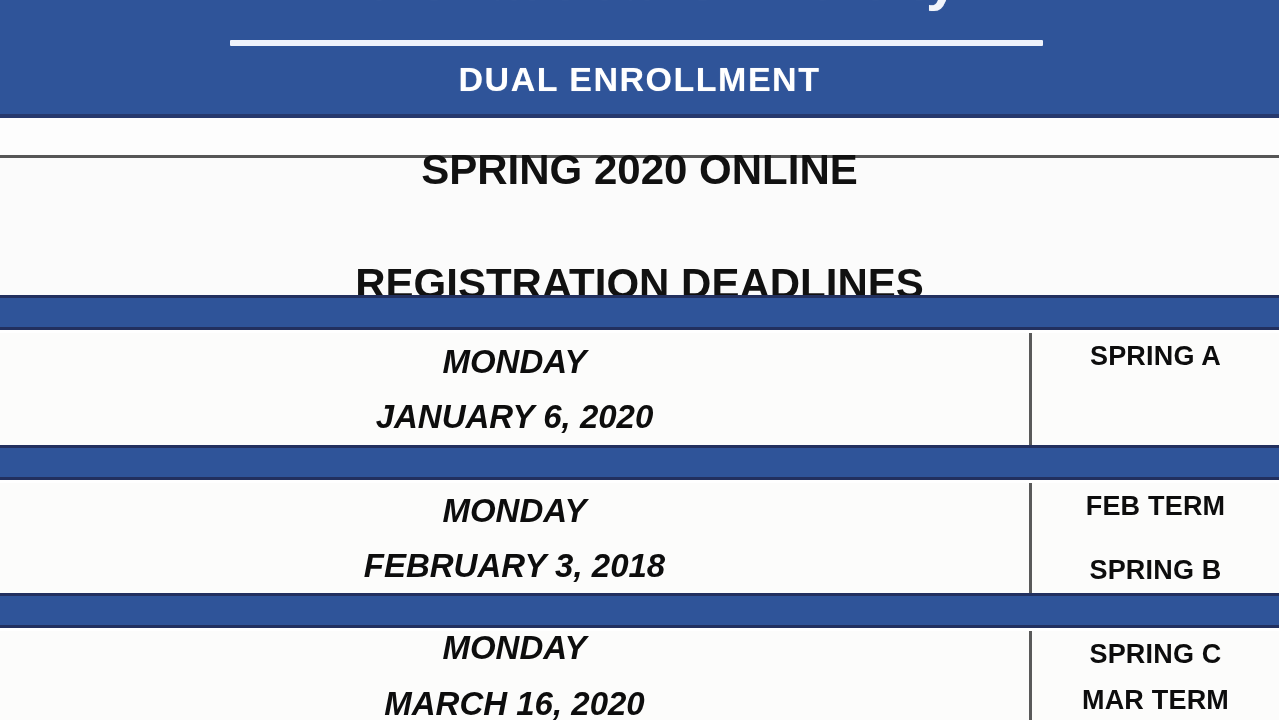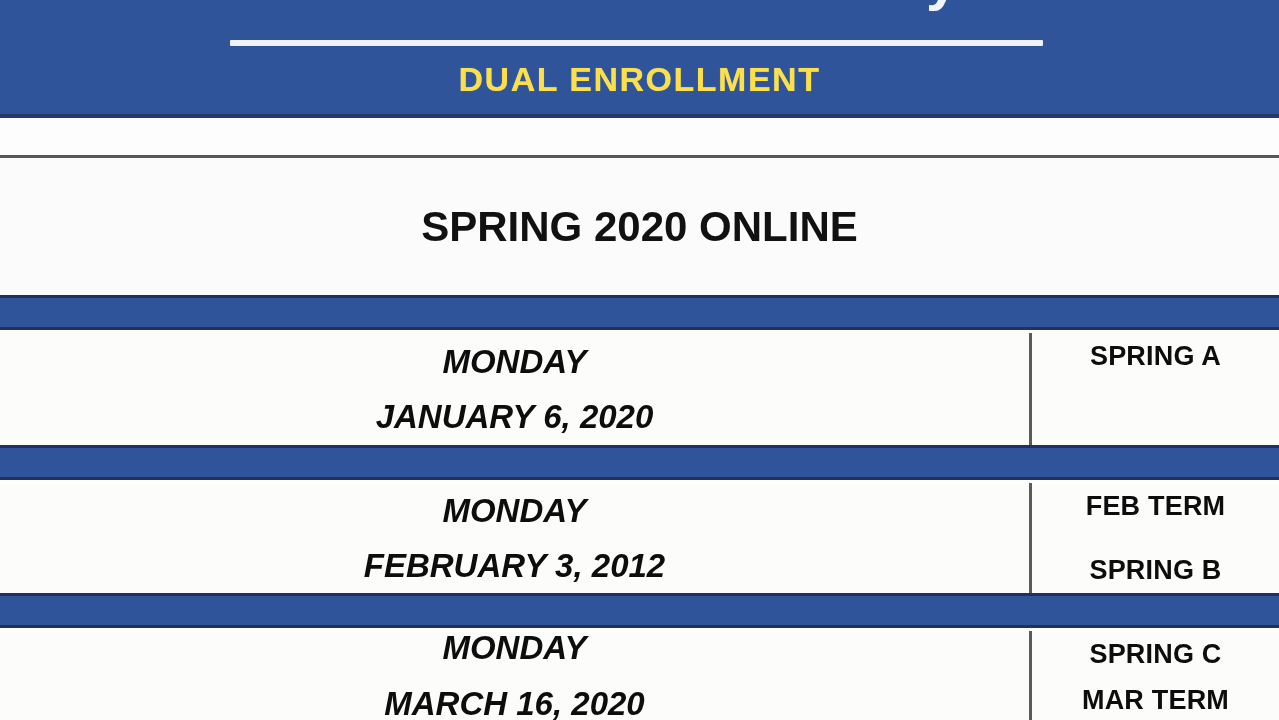--- a/index.html
+++ b/index.html
@@ -68,21 +68,21 @@
   }
   .subtitle {
     position: absolute;
     left: 0;
     top: 60px;
     width: 1279px;
     text-align: center;
     font-size: 34px;
     font-weight: bold;
     letter-spacing: 1.5px;
-    color: #fde047;
+    color: #ffffff;
     line-height: 1.15;
     text-shadow: 0 0 1px rgba(255,255,255,0.4);
   }
 
   
   .gap-strip {
     position: absolute;
     left: 0;
     top: 118px;
     width: 1279px;
@@ -197,38 +197,39 @@
     <div class="masthead-rule"></div>
     <div class="subtitle">DUAL ENROLLMENT</div>
     <div class="masthead-bottom-edge"></div>
   </div>
 
   <div class="gap-strip"></div>
   <div class="gray-rule"></div>
 
   <div class="title-block">
     <div class="title-line">SPRING 2020 ONLINE</div>
+    <div class="title-line">REGISTRATION DEADLINES</div>
   </div>
 
   <div class="divider-band" id="band-1"></div>
   <div class="data-row" id="row-1">
     <div class="cell-date">
       <div class="date-line">MONDAY</div>
       <div class="date-line">JANUARY 6, 2020</div>
     </div>
     <div class="cell-term">
       <div class="term-line">SPRING A</div>
     </div>
   </div>
 
   <div class="divider-band" id="band-2"></div>
   <div class="data-row" id="row-2">
     <div class="cell-date">
       <div class="date-line">MONDAY</div>
-      <div class="date-line">FEBRUARY 3, 2012</div>
+      <div class="date-line">FEBRUARY 3, 2018</div>
     </div>
     <div class="cell-term">
       <div class="term-line">FEB TERM</div>
       <div class="term-line">SPRING B</div>
     </div>
   </div>
 
   <div class="divider-band" id="band-3"></div>
   <div class="data-row" id="row-3">
     <div class="cell-date">

